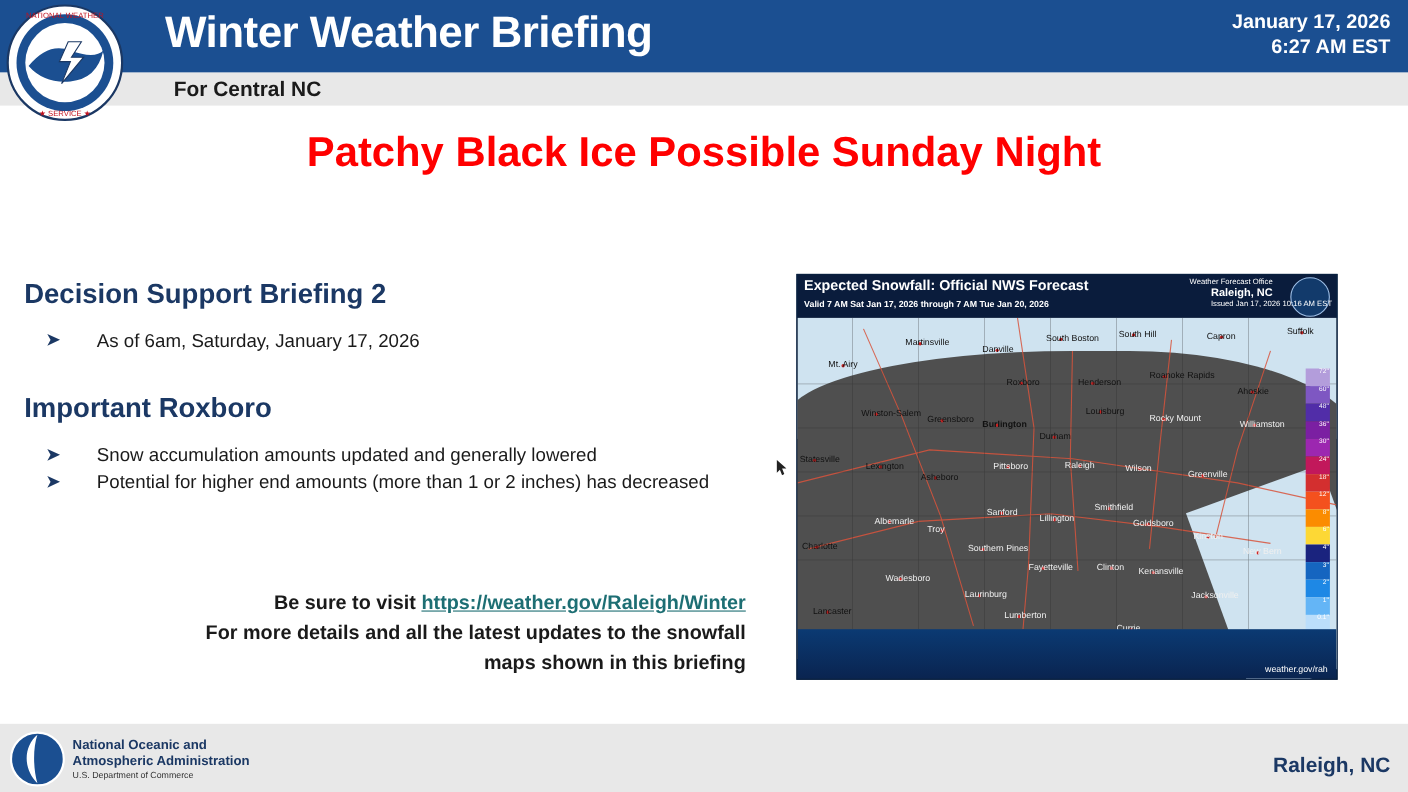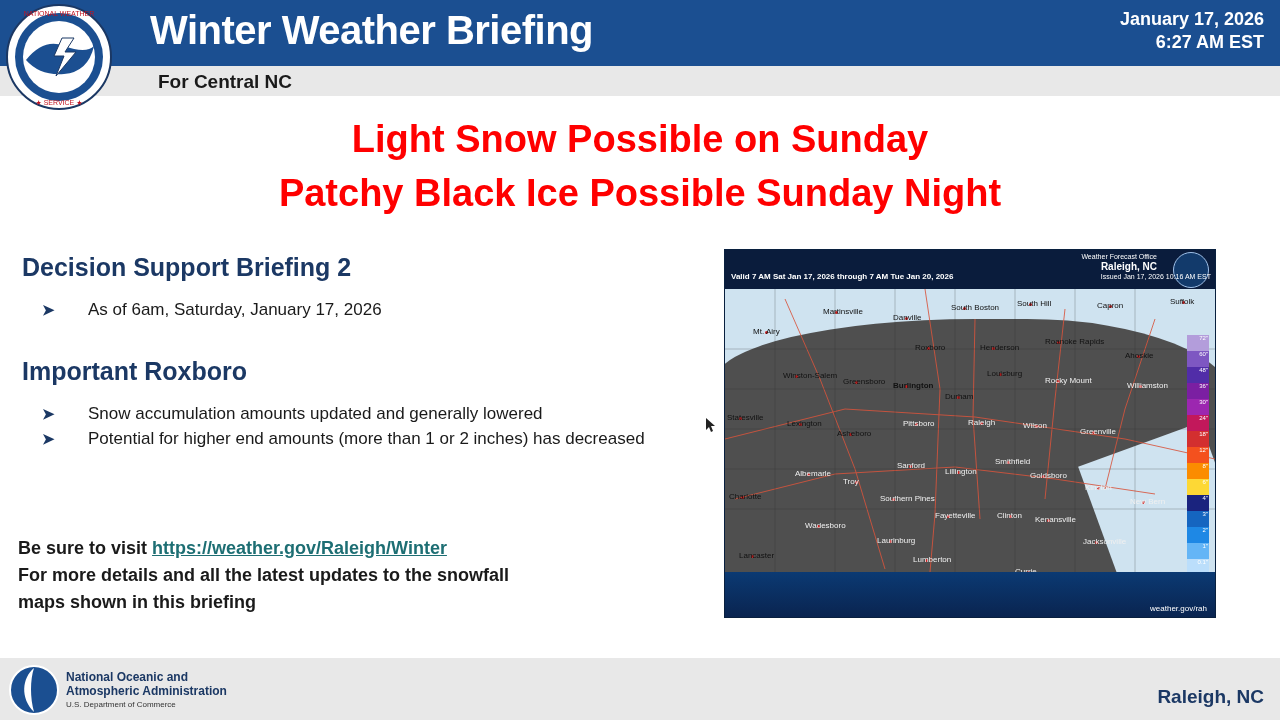--- a/index.html
+++ b/index.html
@@ -110,21 +110,21 @@
   }
   #b1 { left: 42px; top: 297px; width: 600px; }
   #b2 { left: 42px; top: 401px; width: 640px; }
   #b3 { left: 42px; top: 426px; width: 640px; }
 
   .visit-block {
     position: absolute;
     left: 18px;
     top: 535px;
     width: 660px;
-    text-align: left;
+    text-align: right;
     font-size: 18px;
     font-weight: bold;
     color: #1a1a1a;
     line-height: 27px;
   }
   .visit-block a {
     color: #1d6e73;
     text-decoration: underline;
   }
 
@@ -320,21 +320,20 @@
 <div class="header-title">Winter Weather Briefing</div>
 
 <div class="header-date-block">
   <div>January 17, 2026</div>
   <div>6:27 AM EST</div>
 </div>
 
 <div class="subheader-text">For Central NC</div>
 
 <div class="main-title">
-  <div>Light Snow Possible on Sunday</div>
   <div>Patchy Black Ice Possible Sunday Night</div>
 </div>
 
 <div class="section-head" id="sec1">Decision Support Briefing 2</div>
 <div class="bullet" id="b1">
   <span class="arrow">➤</span>
   <span class="btext">As of 6am, Saturday, January 17, 2026</span>
 </div>
 
 <div class="section-head" id="sec2">Important Roxboro</div>
@@ -350,20 +349,21 @@
 <div class="visit-block">
   <div>
     <span>Be sure to visit </span><a href="#">https://weather.gov/Raleigh/Winter</a>
   </div>
   <div>For more details and all the latest updates to the snowfall</div>
   <div>maps shown in this briefing</div>
 </div>
 
 <div class="map-wrap">
   <div class="map-topbar"></div>
+  <div class="map-title">Expected Snowfall: Official NWS Forecast</div>
   <div class="map-valid">Valid 7 AM Sat Jan 17, 2026 through 7 AM Tue Jan 20, 2026</div>
   <div class="map-office">
     <div>Weather Forecast Office</div>
     <b>Raleigh, NC</b>
   </div>
   <div class="map-seal"></div>
   <div class="map-issued">Issued Jan 17, 2026 10:16 AM EST</div>
 
   <div class="map-body">
     <div class="water-top"></div>

